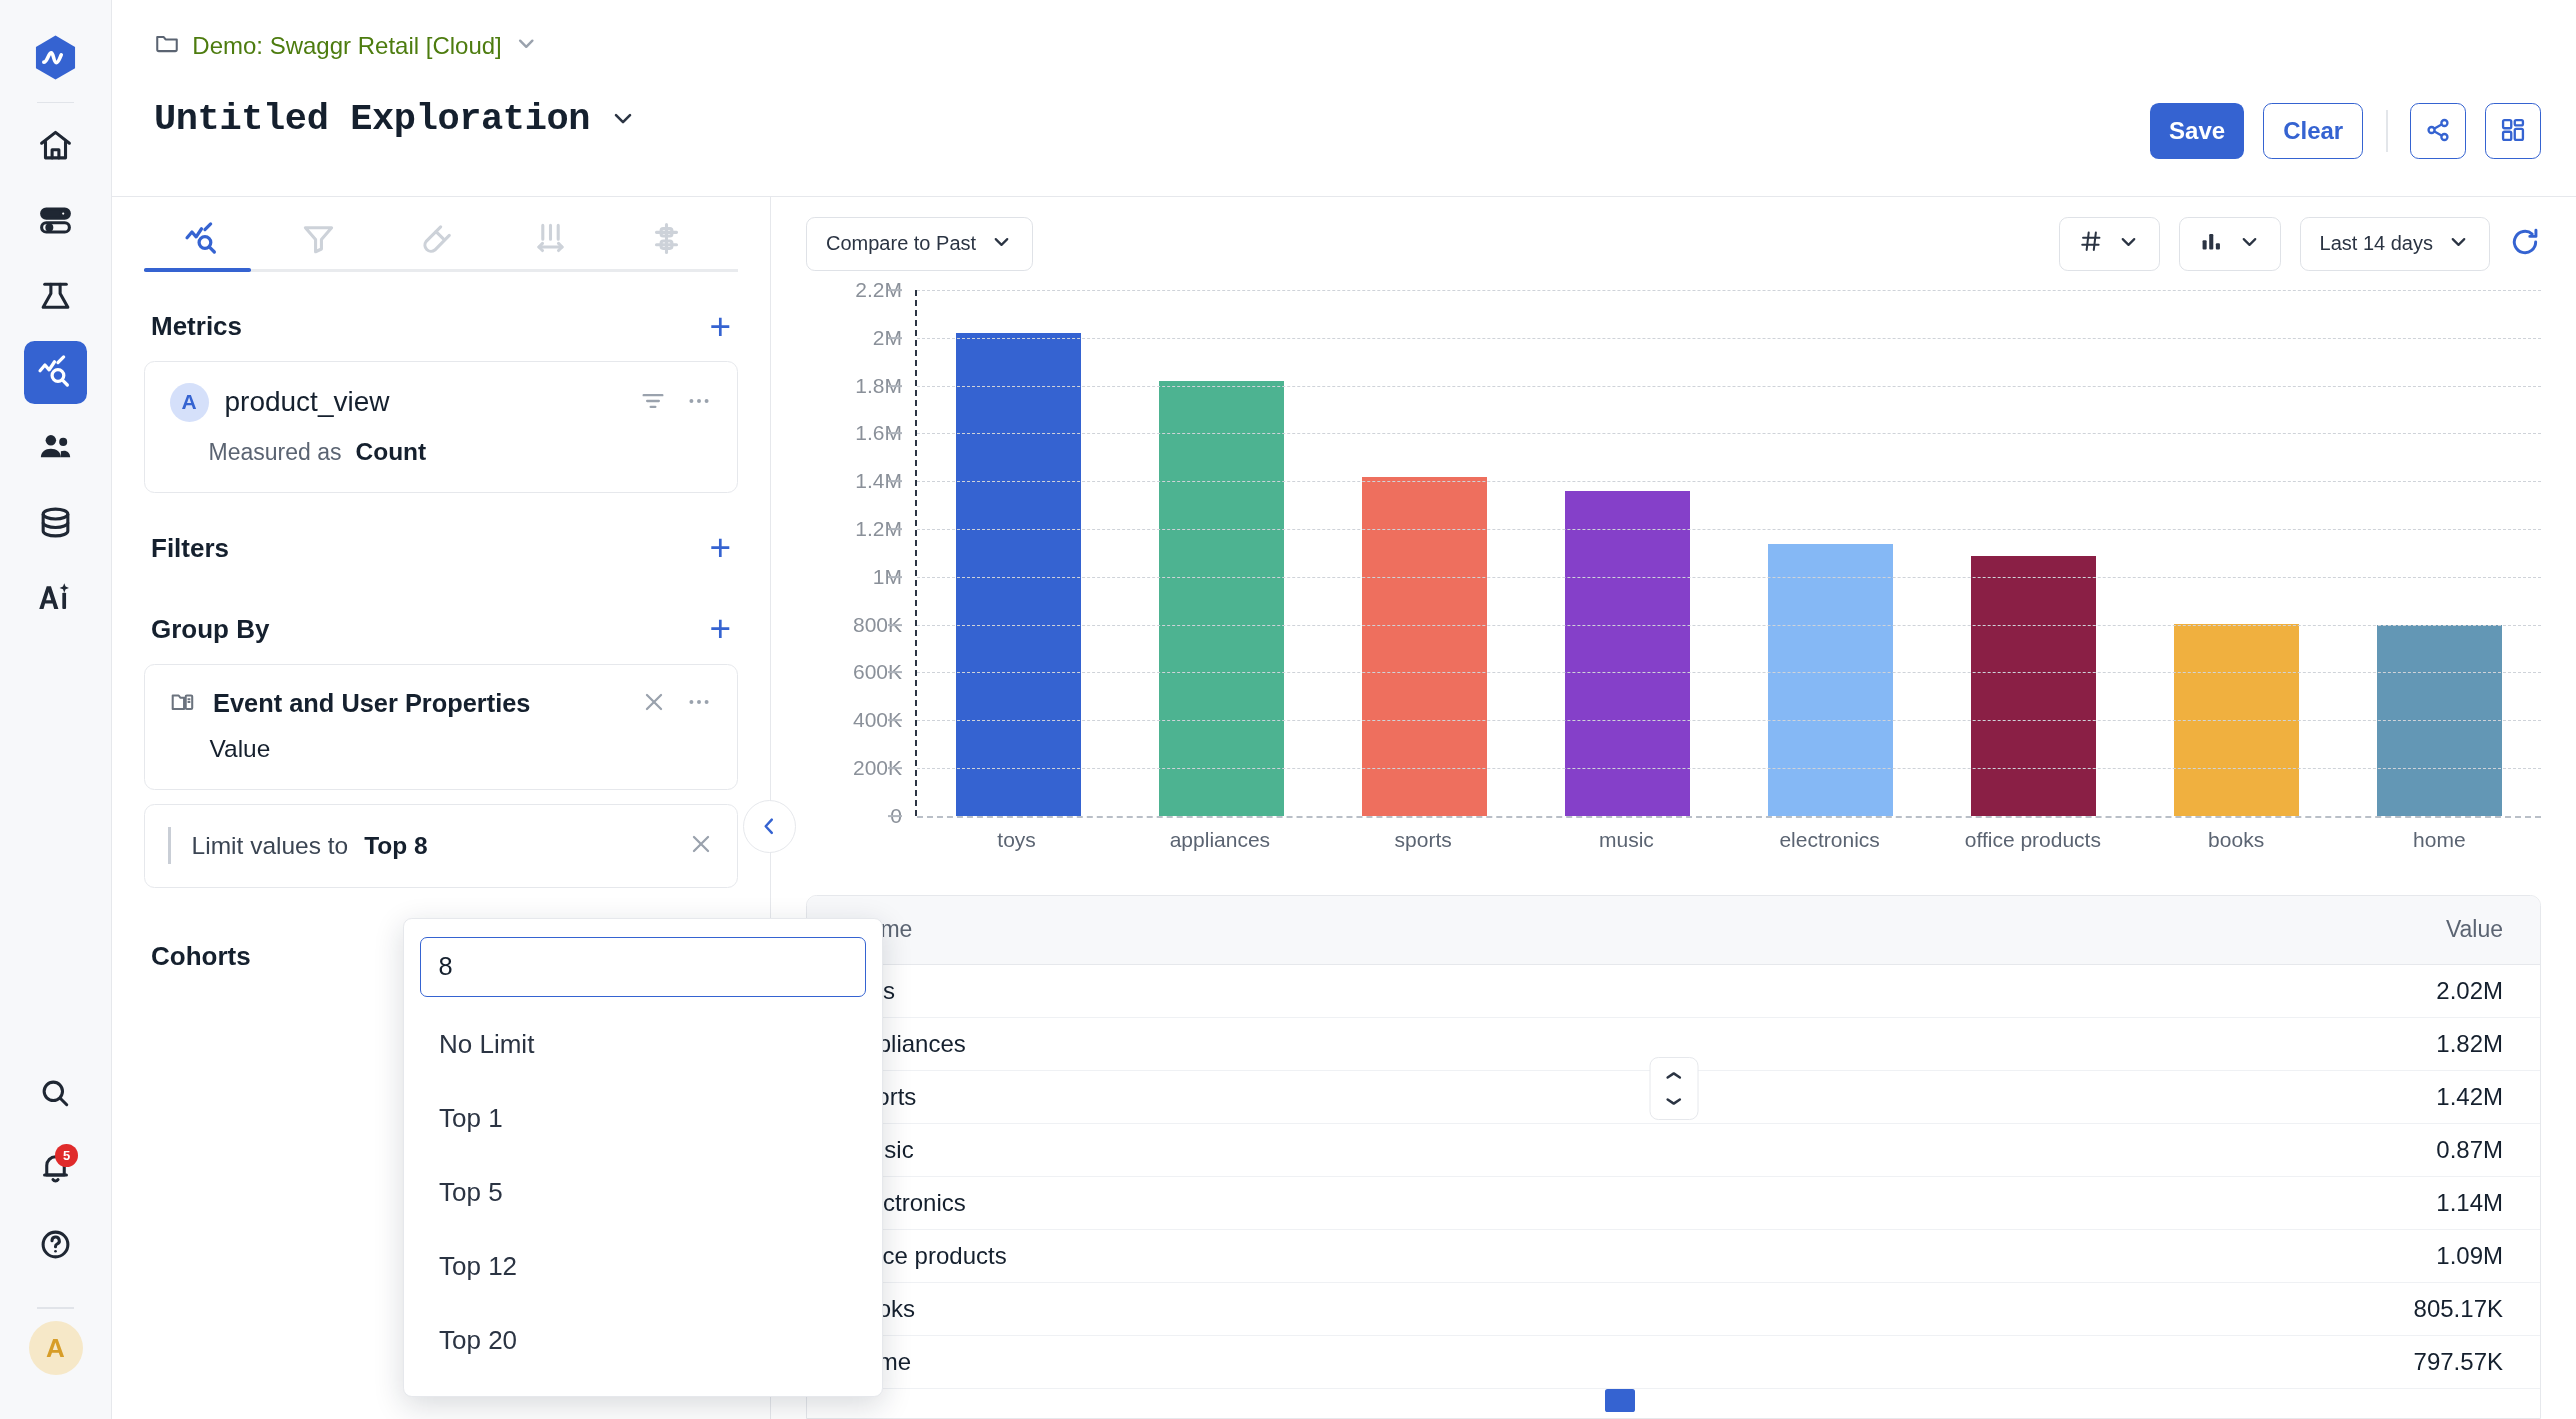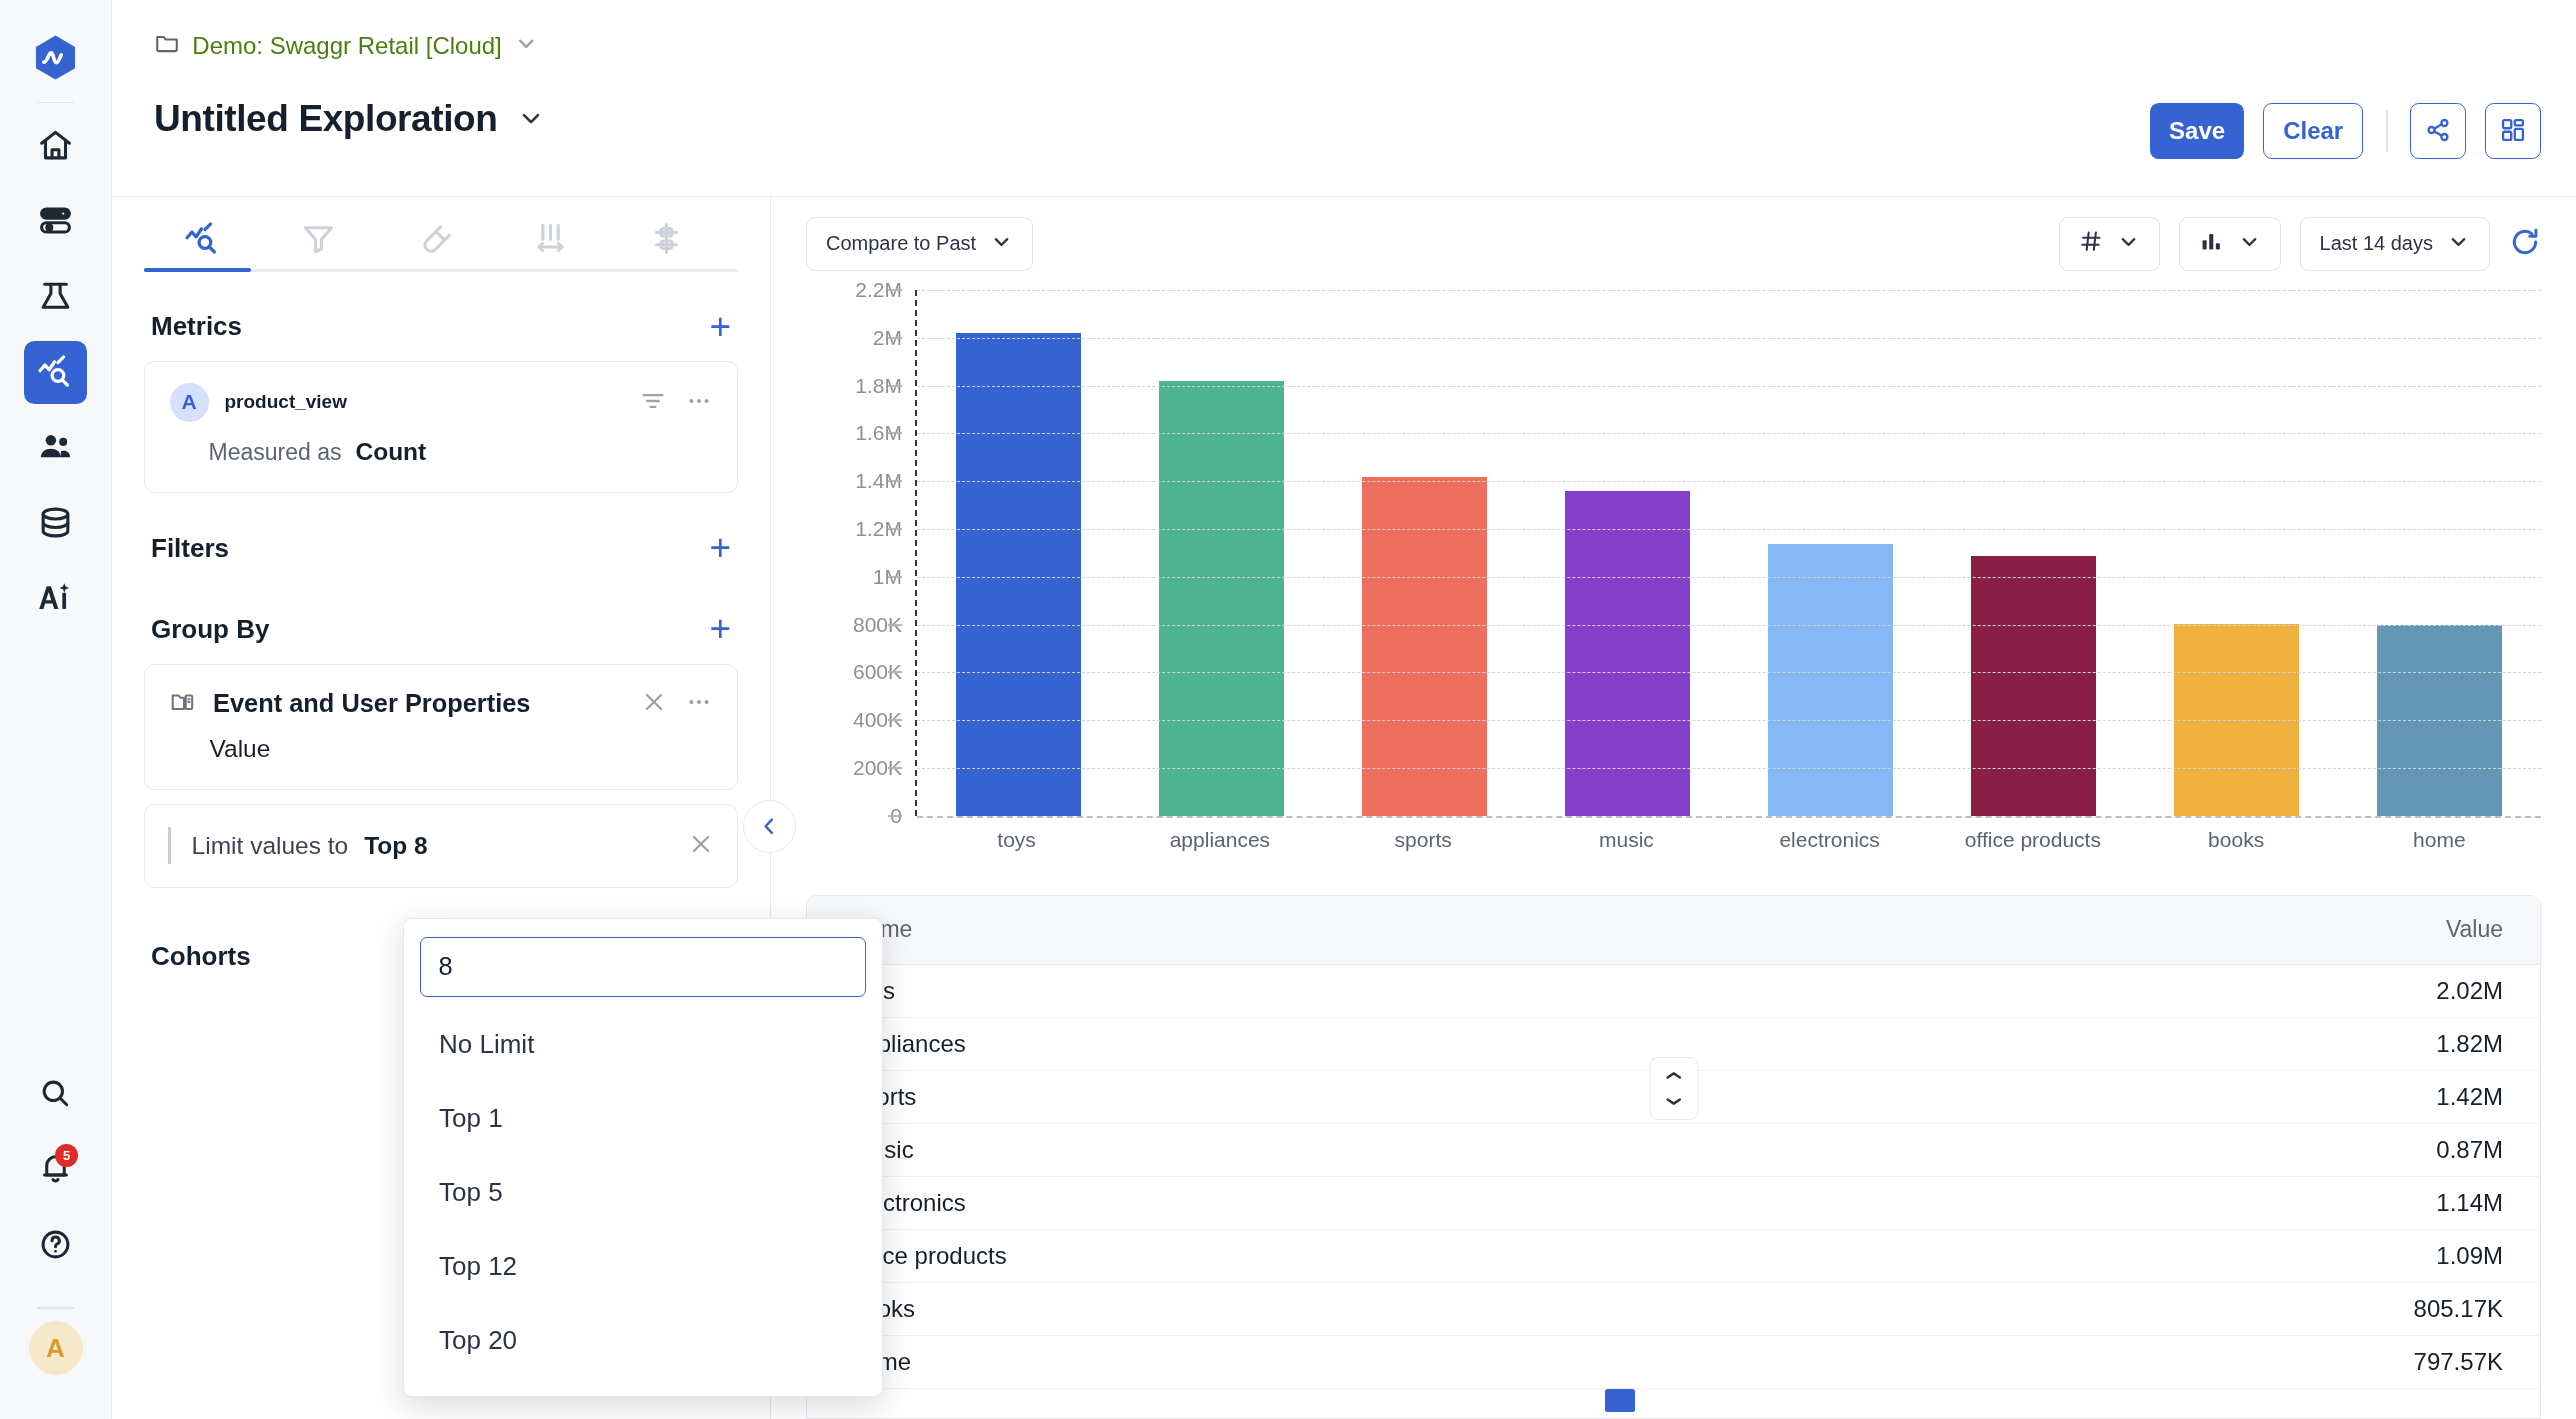--- a/index.html
+++ b/index.html
@@ -49,21 +49,21 @@
   .main { flex: 1 1 auto; display: flex; flex-direction: column; min-width: 0; position: relative; }
 
   .topbar { height: 197px; flex: 0 0 197px; position: relative; border-bottom: 0.9px solid #e6e8ec; }
   .breadcrumb {
     position: absolute; left: 42px; top: 30px;
     display: flex; align-items: center; gap: 12.3px;
     font-size: 24px; color: #4d7c0f; cursor: pointer;
   }
   .breadcrumb .chev { color: #9aa2ad; }
   .title-row { position: absolute; left: 42px; top: 98px; display: flex; align-items: center; gap: 19px; }
-  .title-row h1 { font-size: 37px; font-weight: 700; letter-spacing: -0.4px; color: #15202e; }
+  .title-row h1 { font-size: 37px; font-weight: 700; letter-spacing: -0.4px; color: #15202e; font-family: Liberation Mono, monospace; }
   .title-row .chev { color: #2b3443; }
 
   .topbar-actions { position: absolute; right: 35px; top: 103px; display: flex; align-items: center; gap: 19px; }
   .btn {
     height: 56px; border-radius: 8.8px; font-size: 24px; font-weight: 700;
     display: flex; align-items: center; justify-content: center; cursor: pointer;
     padding: 0 19px;
   }
   .btn-primary { background: #3563d1; color: #fff; }
   .btn-outline { background: #fff; color: #3563d1; border: 1.8px solid #3563d1; }
@@ -101,21 +101,21 @@
   .card {
     margin: 8.8px 32px 0 32px; border: 0.9px solid #e6e8ec; border-radius: 10.5px;
     padding: 21px 24.5px 26px 24.5px; background: #fff;
   }
   .card-row1 { display: flex; align-items: center; gap: 16px; }
   .ev-badge {
     width: 39px; height: 39px; border-radius: 50%; background: #d5e0fa; color: #3563d1;
     font-size: 21px; font-weight: 700; display: flex; align-items: center; justify-content: center;
     flex: 0 0 39px;
   }
-  .card-title { font-size: 19px; font-weight: 700; color: #15202e; flex: 1 1 auto; }
+  .card-title { font-size: 28px; font-weight: 400; color: #15202e; flex: 1 1 auto; }
   .card-acts { display: flex; align-items: center; gap: 17.5px; color: #9aa2ad; }
   .card-row2 { display: flex; align-items: baseline; gap: 14px; margin-top: 16px; padding-left: 39px; }
   .muted { font-size: 23px; color: #5b6472; }
   .strong { font-size: 24.5px; font-weight: 700; color: #15202e; }
 
   .gb-card { margin: 8.8px 32px 0 32px; border: 0.9px solid #e6e8ec; border-radius: 10.5px; padding: 23px 24.5px 26px 24.5px; }
   .gb-row1 { display: flex; align-items: center; gap: 17.5px; }
   .gb-title { font-size: 25.4px; font-weight: 700; color: #15202e; flex: 1 1 auto; }
   .gb-val { font-size: 24.5px; color: #15202e; margin-top: 16px; padding-left: 40px; }
 

